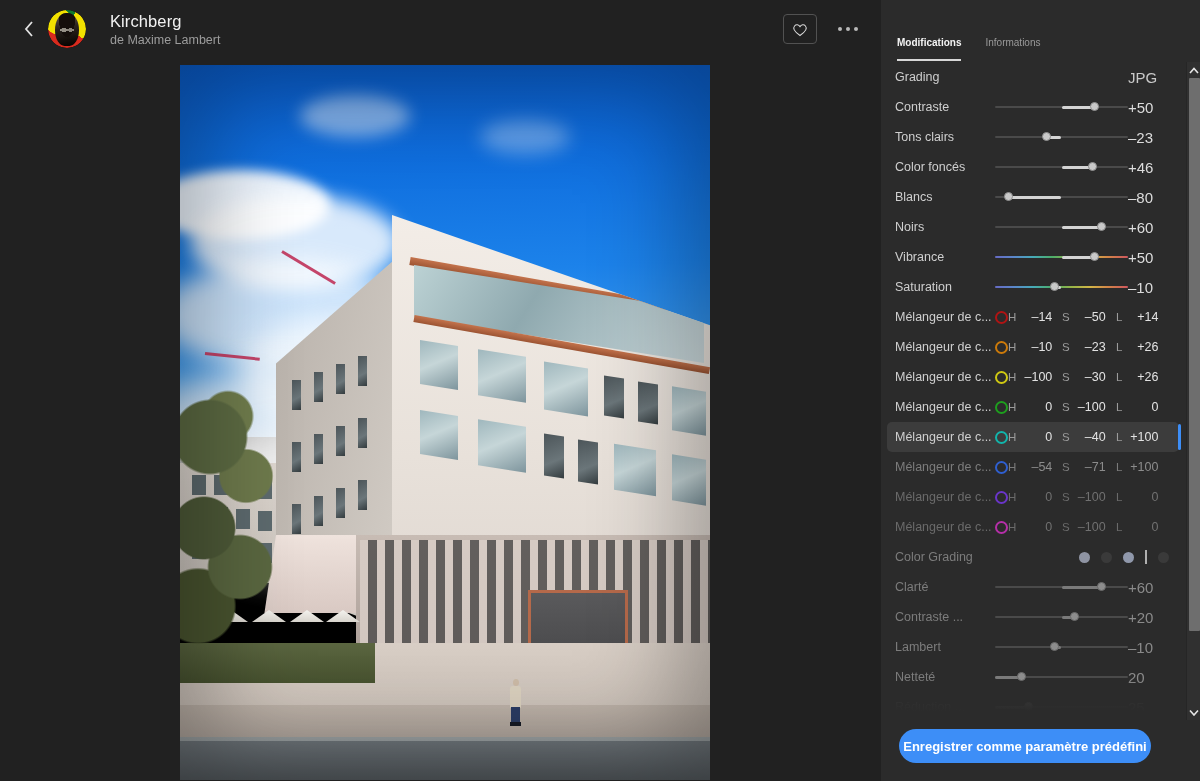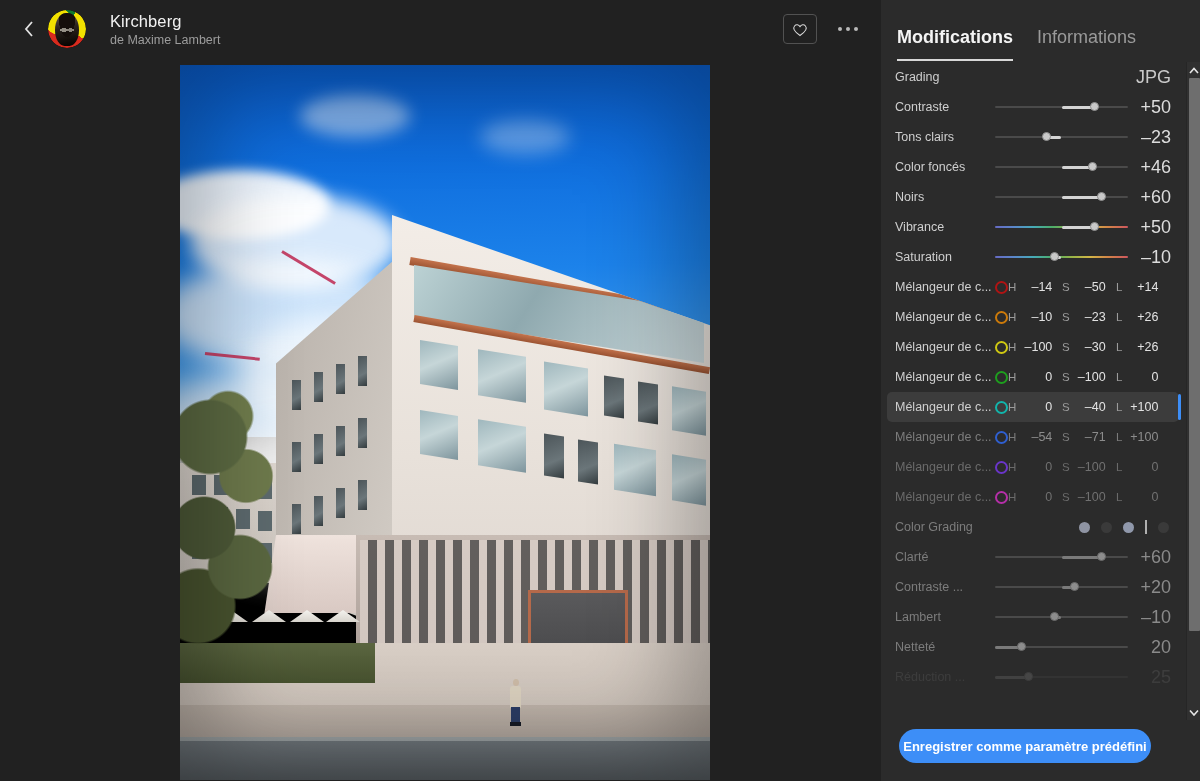--- a/index.html
+++ b/index.html
@@ -159,21 +159,21 @@
     box-shadow: inset 0 0 90px 30px rgba(0,0,0,.30);
     pointer-events:none;
   }
 
   
   .panel {
     position: relative; width: 319px; height: 781px; background: #2b2b2b;
     flex: 0 0 319px;
   }
   .tabs { display:flex; align-items:flex-end; height:52px; padding-left:16px; gap: 24px; }
-  .tab { font-size: 18px; color: #9a9a9a; padding-bottom: 4px; cursor: pointer; position: relative; }
+  .tab { font-size: 10px; color: #9a9a9a; padding-bottom: 4px; cursor: pointer; position: relative; }
   .tab.active { color: #f4f4f4; font-weight: bold; }
   .tab.active::after {
     content:""; position:absolute; left:0; right:0; bottom:-9px; height:2px; background:#d8d8d8;
   }
   .rows { position:absolute; left:0; top:62px; width:304px; height:658px; overflow:hidden; }
   .row {
     position:relative; height:30px; display:flex; align-items:center;
     padding-left: 14px; padding-right: 6px;
   }
   .row.selected {
@@ -193,21 +193,21 @@
     background: linear-gradient(90deg,#6b6fd0,#5f8fd8,#49b6c4,#4fb86f,#9fc04a,#e0c249,#e08a4b,#dc5a63);
     opacity:.92;
   }
   .sl .fill { position:absolute; top:5.5px; height:3px; background:#d4d4d4; border-radius:2px; }
   .sl .knob {
     position:absolute; top:2px; width:9px; height:9px; border-radius:50%;
     background:#c9c9c9; border:1px solid #8d8d8d; margin-left:-4.5px;
   }
   .row.dim .sl .fill, .row.dim2 .sl .fill { background:#7a7a7a; }
   .row.dim .sl .knob, .row.dim2 .sl .knob { background:#8d8d8d; border-color:#6a6a6a; }
-  .val { font-size:18px; color:#dcdcdc; text-align:right; flex:1 1 auto; padding-right:8px; }
+  .val { font-size:15px; color:#dcdcdc; text-align:left; flex:1 1 auto; padding-right:8px; }
   .row.dim .val { color:#8a8a8a; }
   .row.dim2 .val { color:#6d6d6d; }
   .val.static { color:#c9c9c9; }
 
   
   .swatch { width:13px; height:13px; border-radius:50%; border:2px solid #888; flex:0 0 13px; margin-left:4px; }
   .hsl { display:flex; align-items:center; flex:1 1 auto; padding-right:6px; }
   .hsl .k { font-size:11.5px; color:#9b9b9b; }
   .hsl .v { font-size:12.5px; color:#e2e2e2; text-align:right; }
   .hsl .g1 { display:flex; align-items:baseline; gap:2px; width:54px; }
@@ -421,20 +421,29 @@
       <div class="row">
         <div class="lbl">Color foncés</div>
         <div class="sl">
             <div class="track"></div>
             <div class="fill" style="left: 66.5px; width: 30.59px;"></div>
             <div class="knob" style="left: 97.09px;"></div>
           </div>
         <div class="val">+46</div>
       </div>
       <div class="row">
+        <div class="lbl">Blancs</div>
+        <div class="sl">
+            <div class="track"></div>
+            <div class="fill" style="left: 13.3px; width: 53.2px;"></div>
+            <div class="knob" style="left: 13.3px;"></div>
+          </div>
+        <div class="val">–80</div>
+      </div>
+      <div class="row">
         <div class="lbl">Noirs</div>
         <div class="sl">
             <div class="track"></div>
             <div class="fill" style="left: 66.5px; width: 39.9px;"></div>
             <div class="knob" style="left: 106.4px;"></div>
           </div>
         <div class="val">+60</div>
       </div>
       <div class="row">
         <div class="lbl">Vibrance</div>

